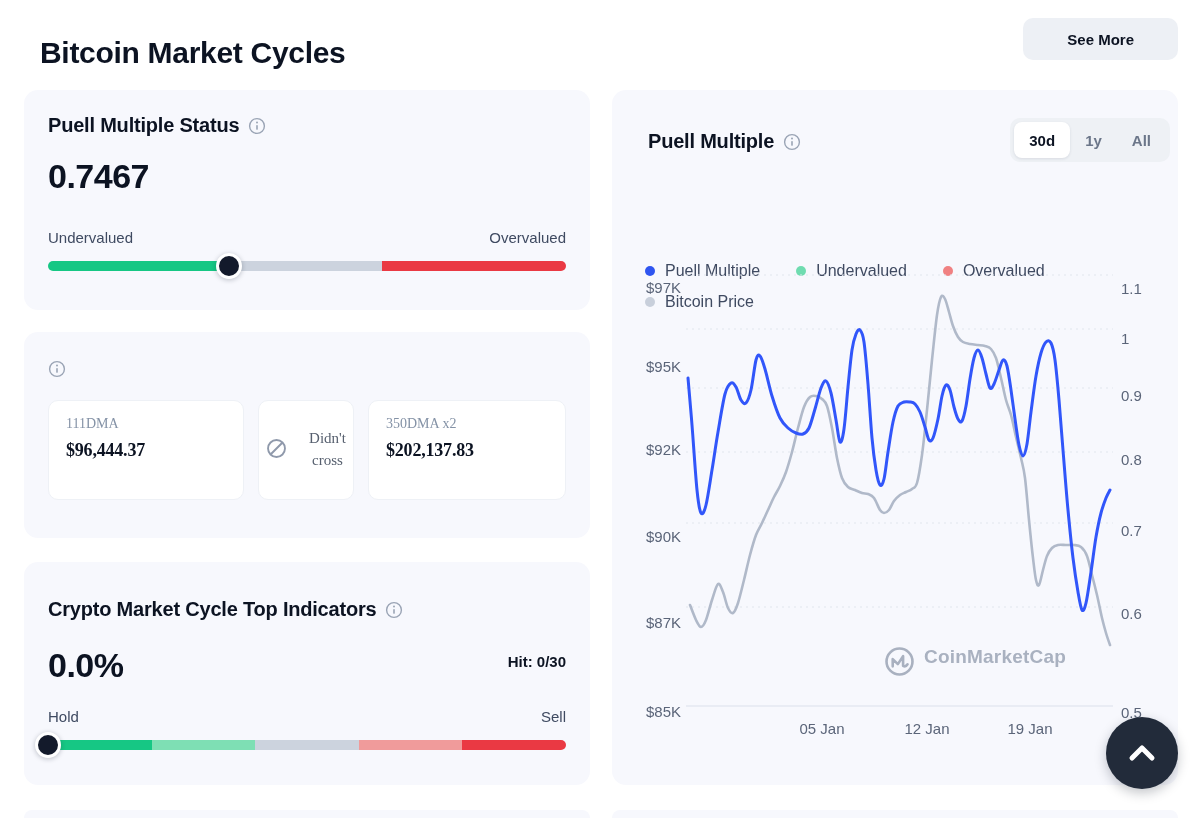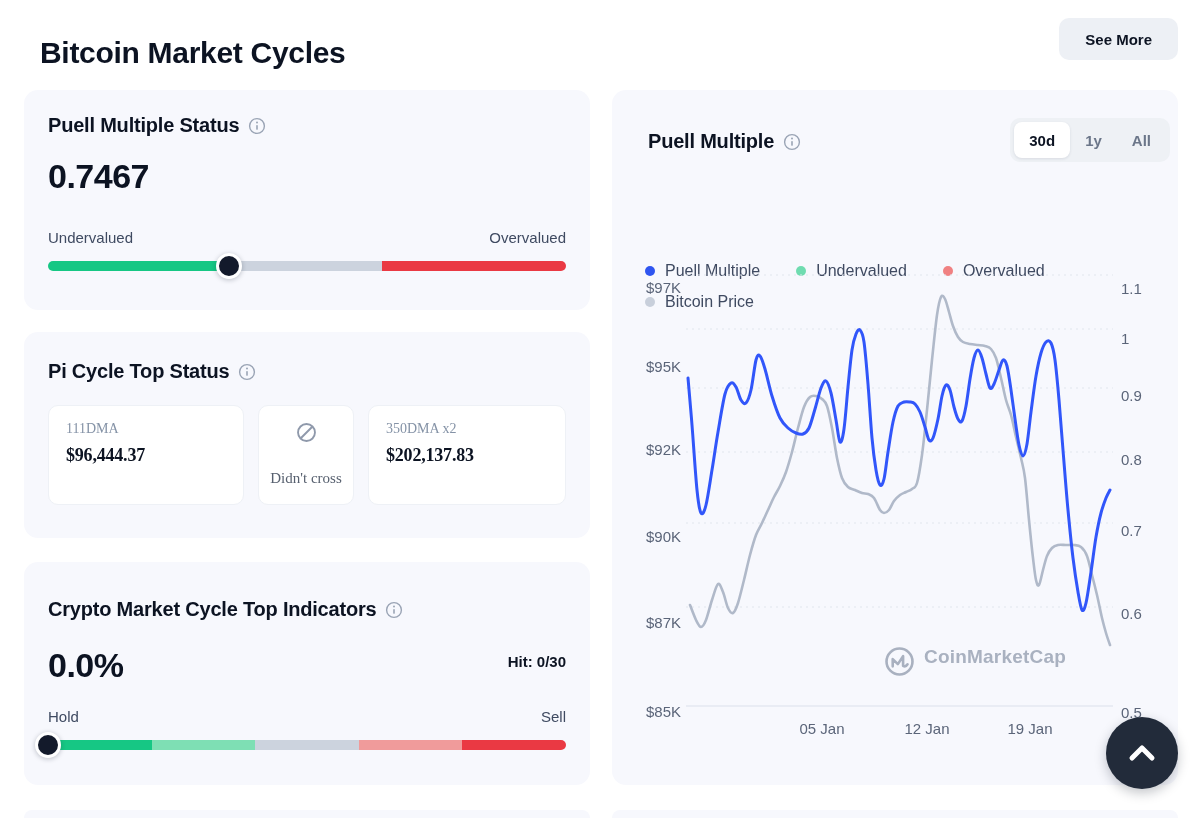--- a/index.html
+++ b/index.html
@@ -1,20 +1,20 @@
 <!DOCTYPE html>
 <html><head>
 <meta charset="utf-8">
 <style>
   html,body{margin:0;padding:0;background:#ffffff;}
   .stage{position:relative;width:1200px;height:818px;background:#ffffff;overflow:hidden;
          font-family:"Liberation Sans",sans-serif;color:#0f1629;}
   
   .page-title{position:absolute;left:40px;top:16px;font-size:30px;font-weight:700;color:#0c1322;letter-spacing:-.3px;text-align:center;}
-  .see-more{position:absolute;right:22px;top:18px;height:42px;padding:0 26px;border:none;border-radius:10px;
+  .see-more{position:absolute;right:22px;top:18px;height:42px;padding:0 44px;border:none;border-radius:10px;
             background:#edf0f5;color:#0c1322;font-size:15px;font-weight:700;font-family:inherit;cursor:pointer;}
   
   .card{position:absolute;background:#f7f8fd;border-radius:14px;box-sizing:border-box;padding:24px;}
   .card-1{left:24px;top:90px;width:566px;height:220px;}
   .card-2{left:24px;top:332px;width:566px;height:206px;}
   .card-3{left:24px;top:562px;width:566px;height:223px;}
   .chart-card{left:612px;top:90px;width:566px;height:695px;padding:0;}
   .sliver{position:absolute;top:810px;width:566px;height:8px;background:#f7f8fd;border-radius:14px 14px 0 0;}
   .sliver-left{left:24px;} .sliver-right{left:612px;}
   .title-row{display:flex;align-items:center;gap:9px;}
@@ -30,21 +30,21 @@
   .slider .track{position:absolute;left:0;right:0;top:8px;height:10px;border-radius:6px;overflow:hidden;display:flex;}
   .slider .seg{height:100%;}
   .slider .knob{position:absolute;top:0;width:20px;height:20px;border-radius:50%;background:#131a2b;
                 border:3px solid #ffffff;box-shadow:0 1px 5px rgba(15,22,41,.25);}
   
   .boxes{display:flex;gap:14px;margin-top:22px;font-family:Liberation Serif, serif;}
   .mini-box{background:#ffffff;border:1px solid #eef1f6;border-radius:10px;box-sizing:border-box;height:100px;padding:15px 17px;}
   .mini-box .lbl{font-size:14px;color:#8492a6;}
   .mini-box .val{font-size:18px;font-weight:700;color:#0c1322;margin-top:8px;letter-spacing:-.2px;}
   .box-a{width:196px;} .box-c{width:198px;}
-  .box-b{width:96px;display:flex;flex-direction:column;align-items:center;justify-content:center;gap:20px;padding:10px 6px;}
+  .box-b{width:96px;display:flex;align-items:center;justify-content:center;gap:20px;padding:10px 6px;}
   .box-b .status{font-size:15px;color:#57606f;text-align:center;line-height:1.45;}
   
   .value-row{position:absolute;left:24px;right:24px;top:76px;display:flex;justify-content:space-between;align-items:center;}
   .hit{font-size:15px;font-weight:700;color:#0c1322;}
   .card-3 .range-labels{top:146px;}
   .card-3 .slider{top:170px;}
   
   .chart-card .title-row{position:absolute;left:36px;top:40px;}
   .tabs{position:absolute;right:8px;top:28px;height:44px;background:#eef1f5;border-radius:10px;display:flex;
         align-items:center;padding:0 4px;box-sizing:border-box;}
@@ -92,21 +92,20 @@
           <div class="seg" style="width: 34.5%; background: rgb(22, 199, 132);"></div>
           <div class="seg" style="width: 30%; background: rgb(204, 211, 222);"></div>
           <div class="seg" style="width: 35.5%; background: rgb(234, 57, 67);"></div>
         </div>
         <div class="knob" style="left: calc(35% - 13px);"></div>
       </div>
   </section>
 
   <section class="card card-2">
     <div class="title-row" style="margin-top:4px;">
-      <span class="card-title">Pi Cycle Top Status</span>
       <span class="info-icon">
         <svg width="18" height="18" viewBox="0 0 18 18">
             <circle cx="9" cy="9" r="7.4" fill="none" stroke="#9aa4b5" stroke-width="1.4"></circle>
             <rect x="8.2" y="7.9" width="1.6" height="5" rx="0.8" fill="#9aa4b5"></rect>
             <circle cx="9" cy="5.5" r="1" fill="#9aa4b5"></circle>
           </svg>
       </span>
     </div>
     <div class="boxes">
       <div class="mini-box box-a">

